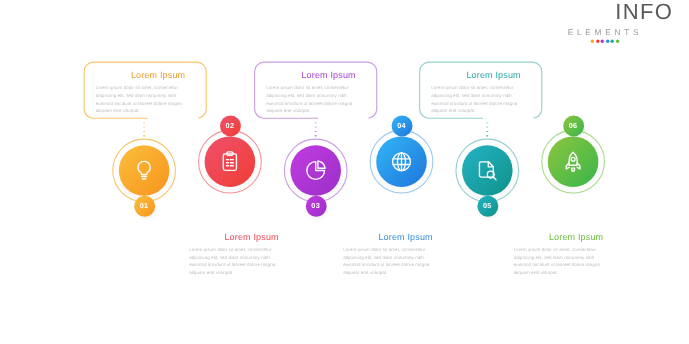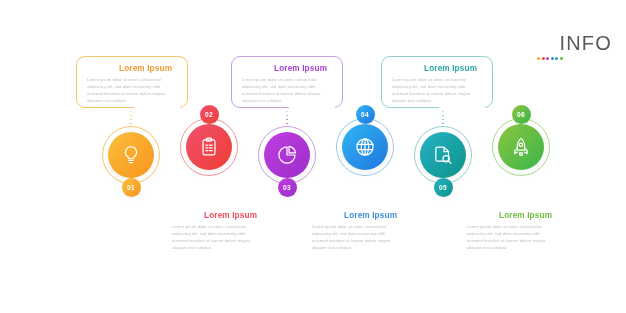--- a/index.html
+++ b/index.html
@@ -3,39 +3,39 @@
 <meta charset="utf-8">
 <style>
   html,body{margin:0;padding:0;}
   body{
     width:626px;height:313px;background:#ffffff;overflow:hidden;
     font-family:"Liberation Sans", sans-serif;position:relative;
   }
   .stage{position:absolute;inset:0;}
 
   
-  .logo{position:absolute;right:14px;top:32px;text-align:center;width:120px;}
+  .logo{position:absolute;right:14px;top:0;text-align:center;width:120px;}
   .logo-row{display:flex;align-items:center;justify-content:flex-end;gap:6px;}
   .logo-info{font-size:20px;letter-spacing:1.2px;color:#5a5a5a;font-weight:400;}
   .logo-graphic{
     border:1.2px solid #8a8a8a;border-radius:11px;padding:1px 8px;
     font-size:9px;letter-spacing:1.1px;color:#6a6a6a;font-weight:700;
   }
   .logo-elements{
     font-size:7.5px;letter-spacing:3.4px;color:#9b9b9b;margin-top:2px;text-align:center;
     padding-right:4px;
   }
   .logo-dots{display:flex;gap:1.5px;justify-content:center;margin-top:2px;padding-right:4px;}
   .logo-dots i{width:3px;height:3px;border-radius:50%;display:block;}
 
   
   .card{position:absolute;width:112px;height:52px;box-sizing:border-box;}
   .card .brd{position:absolute;inset:0;border-radius:9px;}
   .card-title{
-    position:absolute;left:11px;top:8px;font-size:8.2px;font-weight:700;letter-spacing:.15px;padding-left:32px;
+    position:absolute;left:11px;top:8px;font-size:8.2px;font-weight:400;letter-spacing:.15px;padding-left:32px;
   }
   .card-body{
     position:absolute;left:11px;top:20px;width:90px;
     font-size:4.1px;line-height:1.72;color:#b9bcc2;letter-spacing:.05px;
   }
   
   .card.top .brd{
     border-top:1px solid;border-right:1px solid;border-bottom:1px solid;
     border-left:1px solid;
     border-radius:9px;
@@ -77,20 +77,21 @@
 </style>
 </head>
 <body>
 
 <div class="stage">
 
   <div class="logo">
     <div class="logo-row">
       <span class="logo-info">INFO</span>
     </div>
+    <div class="logo-elements">ELEMENTS</div>
     <div class="logo-dots">
         <i style="background: rgb(245, 166, 35);"></i>
         <i style="background: rgb(239, 65, 54);"></i>
         <i style="background: rgb(177, 60, 196);"></i>
         <i style="background: rgb(43, 143, 227);"></i>
         <i style="background: rgb(23, 168, 160);"></i>
         <i style="background: rgb(95, 191, 46);"></i>
       </div>
   </div>
 

